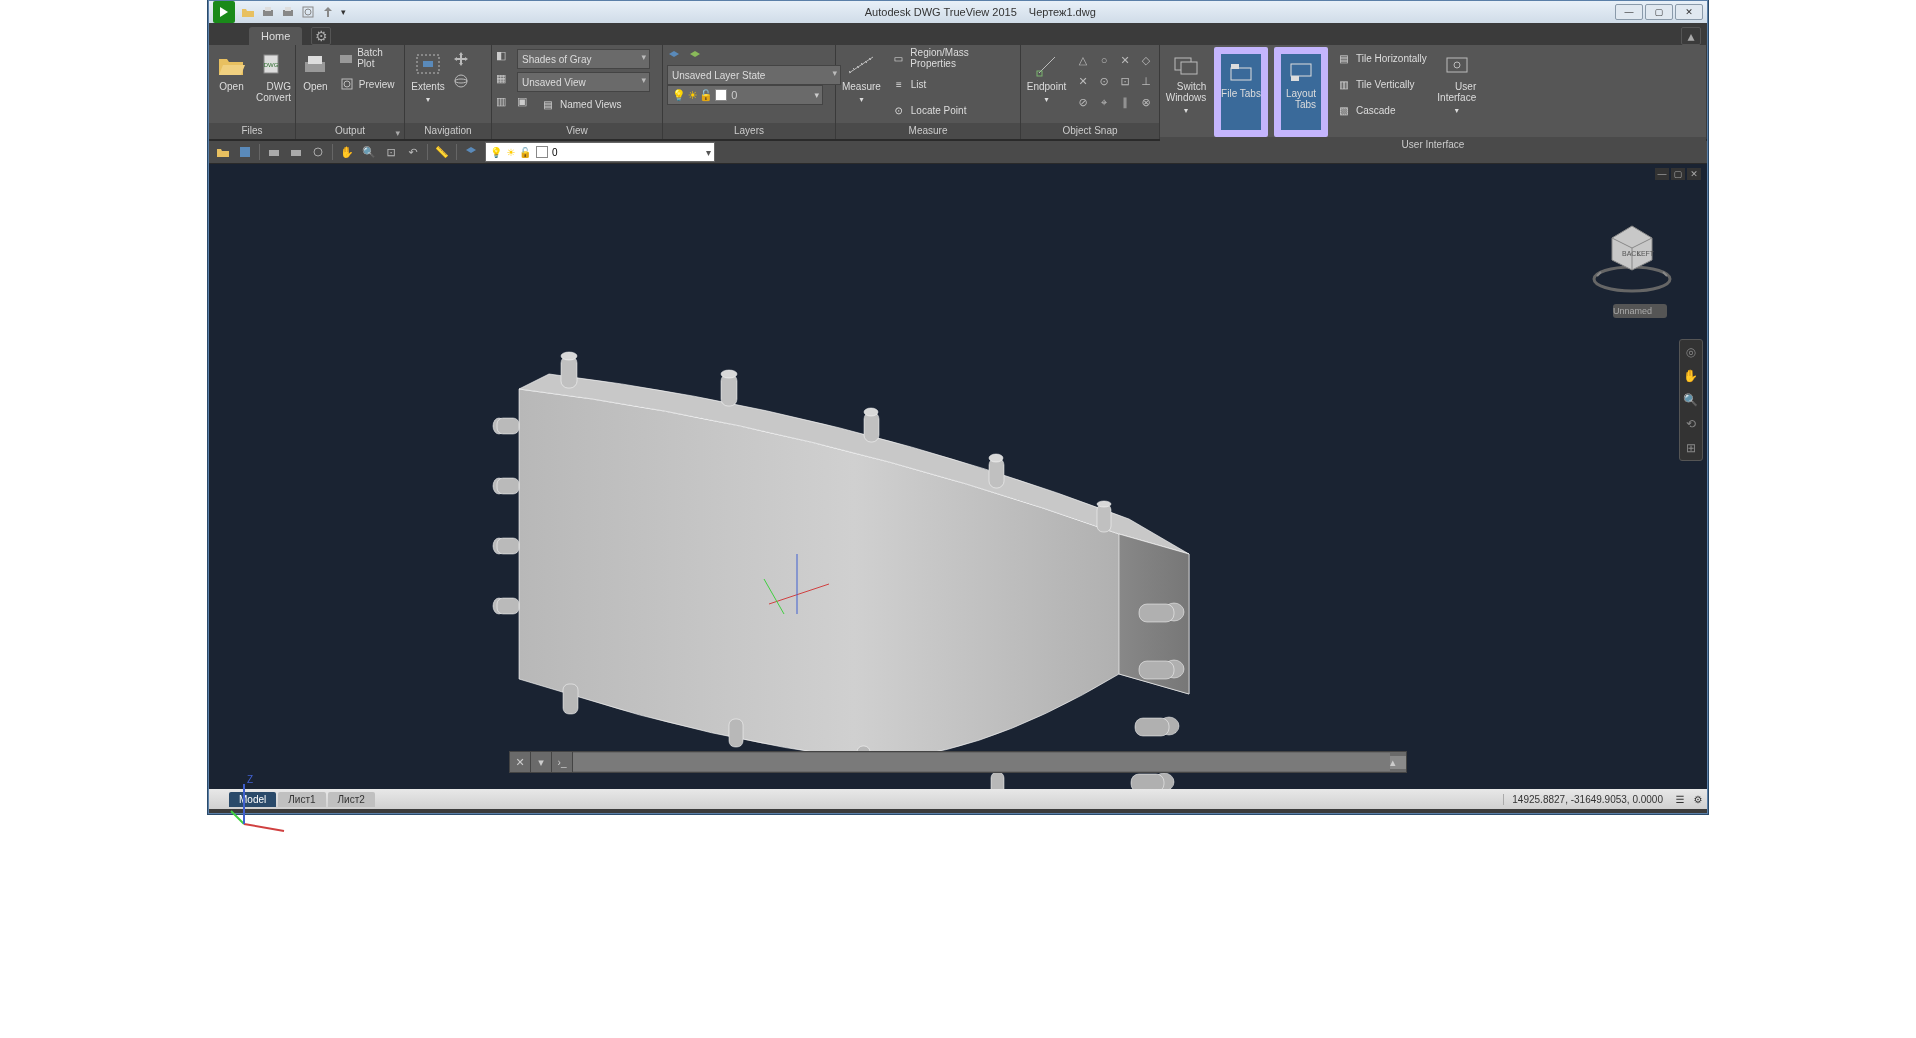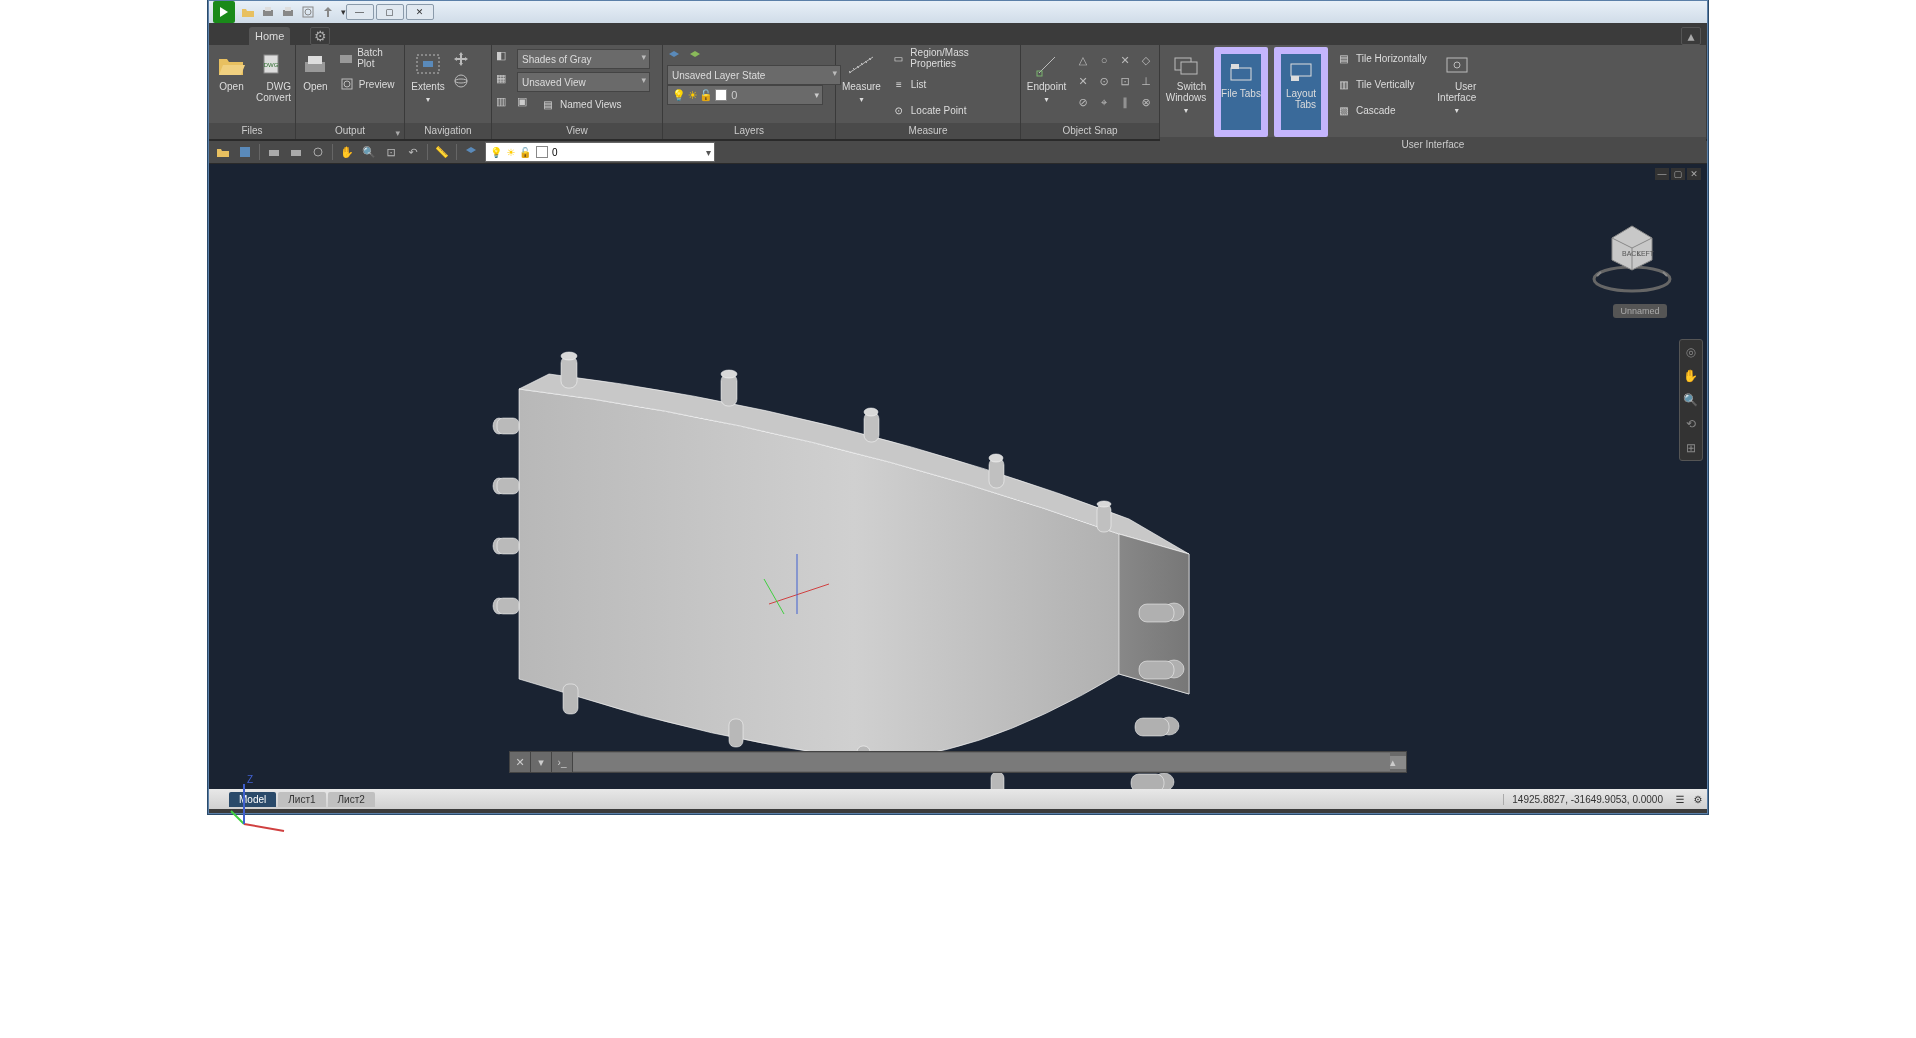--- a/index.html
+++ b/index.html
@@ -7,21 +7,21 @@
 .title-bar{height:22px;background:linear-gradient(#e8f0f8,#d0dce8);display:flex;align-items:center;padding:0 4px;color:#333}
 .title-center{flex:1;text-align:center;font-size:11px;color:#333}
 .title-center span{margin:0 6px}
 .win-btns{display:flex;gap:2px}
 .win-btn{width:26px;height:14px;border:1px solid #8a9aaa;background:#e0e8f0;display:flex;align-items:center;justify-content:center;font-size:9px;color:#333;border-radius:2px}
 .qat{display:flex;align-items:center;gap:6px;height:22px}
 .qat-logo{width:22px;height:22px;background:#1a8a1a;border-radius:2px;display:flex;align-items:center;justify-content:center}
 .qat-logo::before{content:"";width:0;height:0;border-left:8px solid #fff;border-top:5px solid transparent;border-bottom:5px solid transparent}
 .qat svg,.qat .i{width:14px;height:14px}
 .tab-strip{height:22px;background:#3b3b3b;display:flex;align-items:flex-end;padding-left:40px}
-.tab-strip .rtab{background:#4a4a4a;color:#ddd;padding:3px 6px;font-size:11px;border-radius:3px 3px 0 0;margin-right:16px}
+.tab-strip .rtab{background:#4a4a4a;color:#ddd;padding:3px 12px;font-size:11px;border-radius:3px 3px 0 0;margin-right:5px}
 .tab-strip .rtab.active{background:#565656}
 .tab-strip .plug{width:18px;height:16px;background:#3b3b3b;border:1px solid #555;border-radius:2px;margin-left:4px;display:flex;align-items:center;justify-content:center;color:#aaa;font-size:14px;line-height:1}
 .ribbon{height:94px;background:#565656;display:flex;border-bottom:1px solid #2a2a2a}
 .panel{border-right:1px solid #3a3a3a;display:flex;flex-direction:column;padding:2px 4px 0 4px;position:relative}
 .panel-body{flex:1;display:flex;align-items:flex-start;gap:6px}
 .panel-label{height:16px;text-align:center;font-size:10px;color:#ccc;background:#4a4a4a;margin:0 -4px;line-height:16px;padding:0 6px;position:relative}
 .panel-label .arrow{position:absolute;right:4px;top:2px;font-size:9px;color:#aaa}
 .big-btn{display:flex;flex-direction:column;align-items:center;justify-content:flex-start;width:44px;height:72px;padding-top:4px;gap:2px;color:#ddd;font-size:10px;text-align:right;line-height:11px}
 .big-btn .ic{width:28px;height:28px;display:flex;align-items:center;justify-content:center}
 .vstack{display:flex;flex-direction:column;gap:8px;padding-top:2px}
@@ -40,21 +40,21 @@
 .toolbar2{height:22px;background:#4a4a4a;display:flex;align-items:center;padding:0 6px;gap:6px;border-bottom:1px solid #2a2a2a;border-top:1px solid #2a2a2a}
 .toolbar2 .sep{width:1px;height:16px;background:#666}
 .toolbar2 .ic{width:16px;height:16px;display:flex;align-items:center;justify-content:center;color:#bbb}
 .layer-combo{width:220px;height:18px;background:#fff;border:1px solid #666;color:#000;display:flex;align-items:center;padding:0 4px;font-size:10px;gap:4px;position:relative}
 .layer-combo::after{content:"▾";position:absolute;right:3px;color:#555}
 .canvas-wrap{position:relative;background:#1a2332;height:625px}
 .canvas-wrap svg{position:absolute;left:0;top:0}
 .vp-ctrl{position:absolute;right:6px;top:4px;display:flex;gap:2px}
 .vp-ctrl div{width:14px;height:12px;background:#333;color:#aaa;font-size:9px;display:flex;align-items:center;justify-content:center}
 .nav-cube{position:absolute;right:30px;top:40px;width:90px;height:90px}
-.nav-label{position:absolute;right:40px;top:140px;width:54px;height:14px;background:#555;color:#aaa;font-size:9px;text-align:center;border-radius:3px;line-height:14px}
+.nav-label{position:absolute;right:40px;top:140px;width:54px;height:14px;background:#555;color:#aaa;font-size:9px;border-radius:3px;line-height:14px}
 .nav-bar{position:absolute;right:4px;top:175px;width:22px;background:#333;border:1px solid #555;border-radius:3px;padding:4px 0;display:flex;flex-direction:column;align-items:center;gap:8px}
 .nav-bar div{width:16px;height:16px;color:#888;display:flex;align-items:center;justify-content:center;font-size:12px}
 .ucs{position:absolute;left:20px;bottom:20px}
 .cmd-bar{position:absolute;bottom:16px;left:300px;right:300px;height:20px;background:#6a6a6a;border:1px solid #444;display:flex;align-items:center}
 .cmd-bar .cx{width:20px;height:20px;display:flex;align-items:center;justify-content:center;color:#ccc;border-right:1px solid #444}
 .cmd-input{flex:1;height:18px;background:#7a7a7a;border:none;color:#ddd;padding:0 6px;font-size:10px}
 .cmd-scroll{width:16px;background:#8a8a8a}
 .status-bar{height:20px;background:linear-gradient(#e8e8e8,#d0d0d0);display:flex;align-items:center;color:#333;font-size:10px}
 .status-bar .mtab{padding:2px 10px;background:#2a4a6a;color:#fff;border-radius:2px 2px 0 0;margin-left:20px}
 .status-bar .ltab{padding:2px 10px;background:#c0c0c0;color:#333;border-radius:2px 2px 0 0;margin-left:2px}
@@ -83,20 +83,23 @@
           </svg></div>
       <div class="i"><svg width="14" height="14">
             <rect x="2" y="2" width="10" height="10" fill="none" stroke="#888"></rect>
             <circle cx="7" cy="7" r="3" fill="none" stroke="#888"></circle>
           </svg></div>
       <div class="i"><svg width="14" height="14">
             <path d="M7 2l4 4H8v6H6V6H3z" fill="#888"></path>
           </svg></div>
       <span style="color:#333;font-size:9px">▾</span>
     </div>
+    <div class="title-center">
+      <span>Autodesk DWG TrueView 2015</span><span>Чертеж1.dwg</span>
+    </div>
     <div class="win-btns">
       <div class="win-btn">—</div>
       <div class="win-btn">▢</div>
       <div class="win-btn">✕</div>
     </div>
   </div>
 
   <div class="tab-strip">
     <div style="position:absolute;left:8px;top:24px;width:30px;height:20px"></div>
     <div class="rtab active">Home</div>

